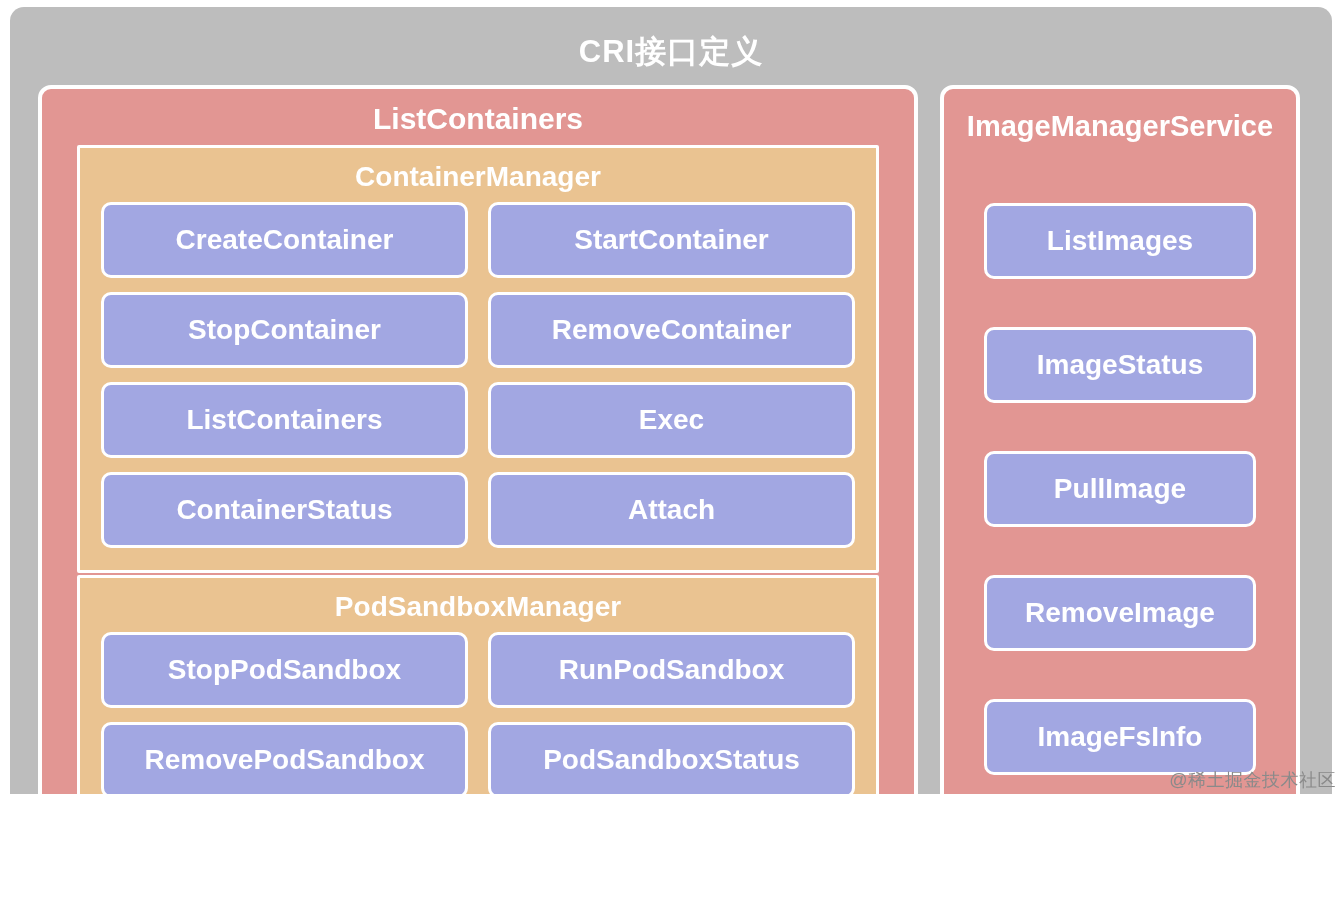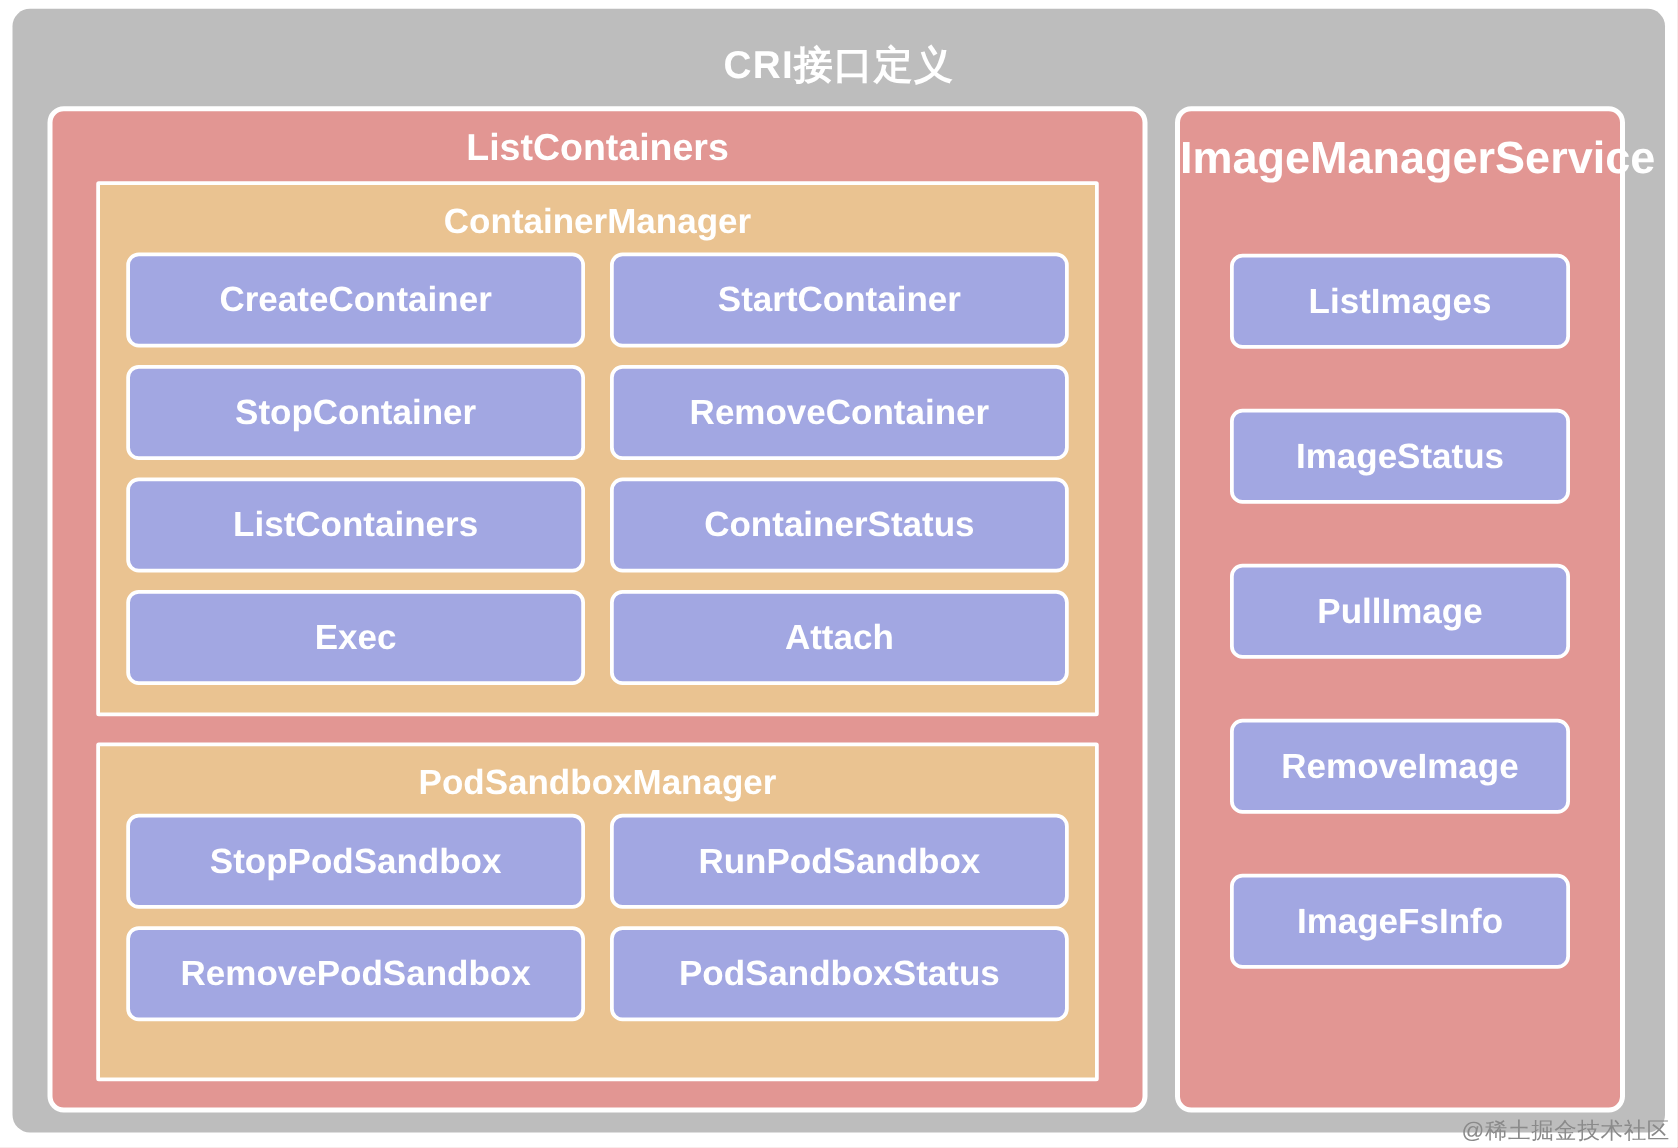--- a/index.html
+++ b/index.html
@@ -1,18 +1,18 @@
 <!DOCTYPE html>
 <html><head>
 <meta charset="utf-8">
 <style>
   html, body { margin: 0; padding: 0; background: #ffffff; }
   .page {
     position: relative;
-    width: 1342px; height: 918px;
+    width: 1342px; height: 794px;
     background: #ffffff;
     font-family: "Liberation Sans", sans-serif;
     overflow: hidden;
   }
   .panel {
     position: absolute;
     left: 10px; top: 7px;
     width: 1322px; height: 899px;
     background: #bdbdbd;
     border-radius: 14px;
@@ -37,38 +37,38 @@
   .runtime-box { left: 28px; width: 880px; height: 805px; }
   .image-box   { left: 930px; width: 360px; height: 805px; }
   .service-title {
     height: 56px;
     line-height: 60px;
     text-align: center;
     color: #ffffff;
     font-size: 30px;
     font-weight: bold;
   }
-  .image-box .service-title { height: 58px; line-height: 74px; font-size: 36px; }
+  .image-box .service-title { height: 58px; line-height: 74px; font-size: 29px; }
   .manager-box {
     box-sizing: border-box;
     margin: 0 35px;
     background: #eac391;
     border: 3px solid #ffffff;
     border-radius: 2px;
     padding: 0 21px 22px 21px;
   }
   .manager-title {
     height: 54px;
     line-height: 58px;
     text-align: center;
     color: #ffffff;
     font-size: 28px;
     font-weight: bold;
   }
-  .pod-box { margin-top: 21px; padding-bottom: 45px; }
+  .pod-box { margin-top: 2px; padding-bottom: 45px; }
   .method-grid {
     display: grid;
     grid-template-columns: 1fr 1fr;
     gap: 14px 20px;
   }
   .method {
     box-sizing: border-box;
     height: 76px;
     background: #a2a7e2;
     border: 3px solid #ffffff;
@@ -106,22 +106,22 @@
       <div class="service-title">ListContainers</div>
 
       <div class="manager-box">
         <div class="manager-title">ContainerManager</div>
         <div class="method-grid">
           <div class="method">CreateContainer</div>
           <div class="method">StartContainer</div>
           <div class="method">StopContainer</div>
           <div class="method">RemoveContainer</div>
           <div class="method">ListContainers</div>
+          <div class="method">Exec</div>
           <div class="method">ContainerStatus</div>
-          <div class="method">Exec</div>
           <div class="method">Attach</div>
         </div>
       </div>
 
       <div class="manager-box pod-box">
         <div class="manager-title">PodSandboxManager</div>
         <div class="method-grid">
           <div class="method">StopPodSandbox</div>
           <div class="method">RunPodSandbox</div>
           <div class="method">RemovePodSandbox</div>

